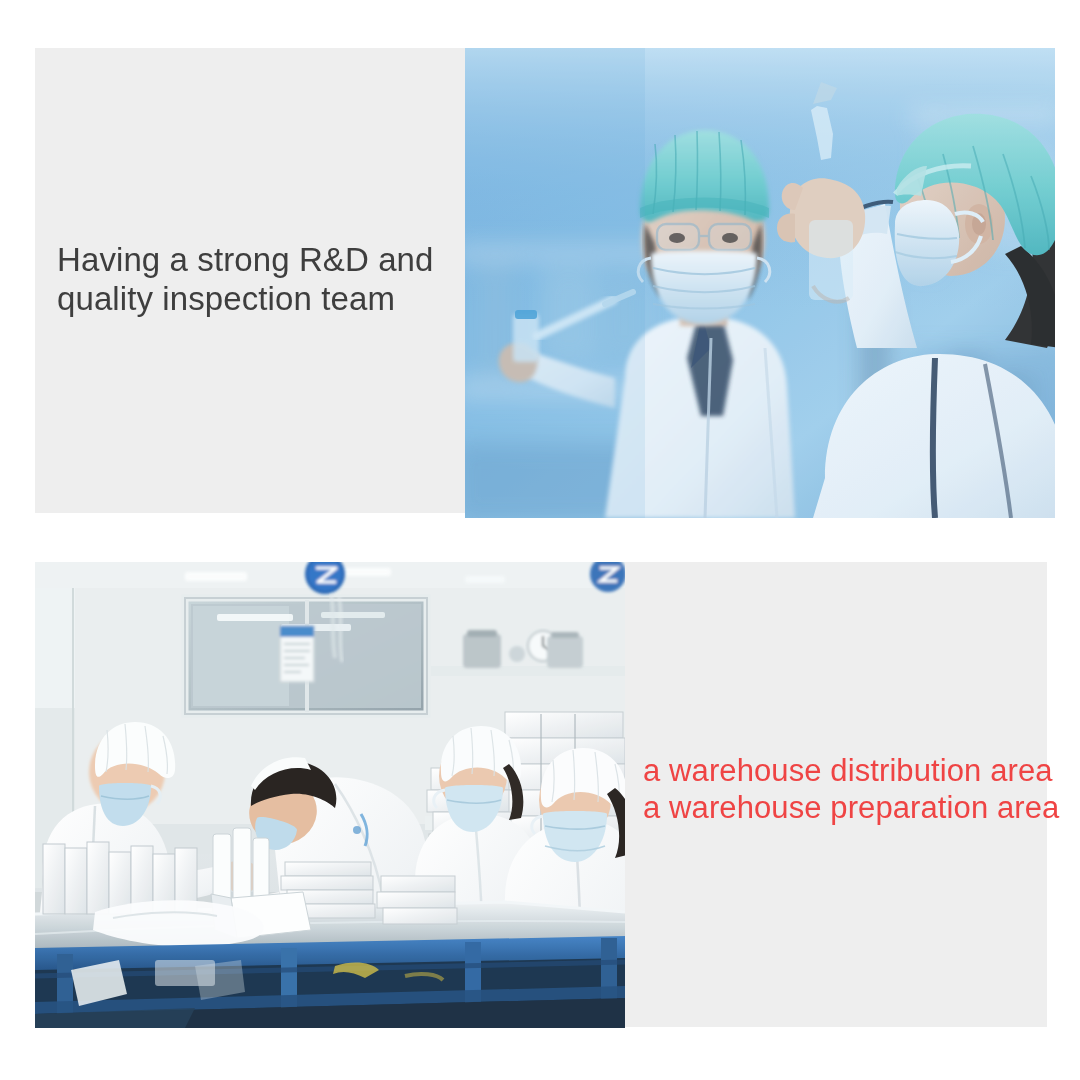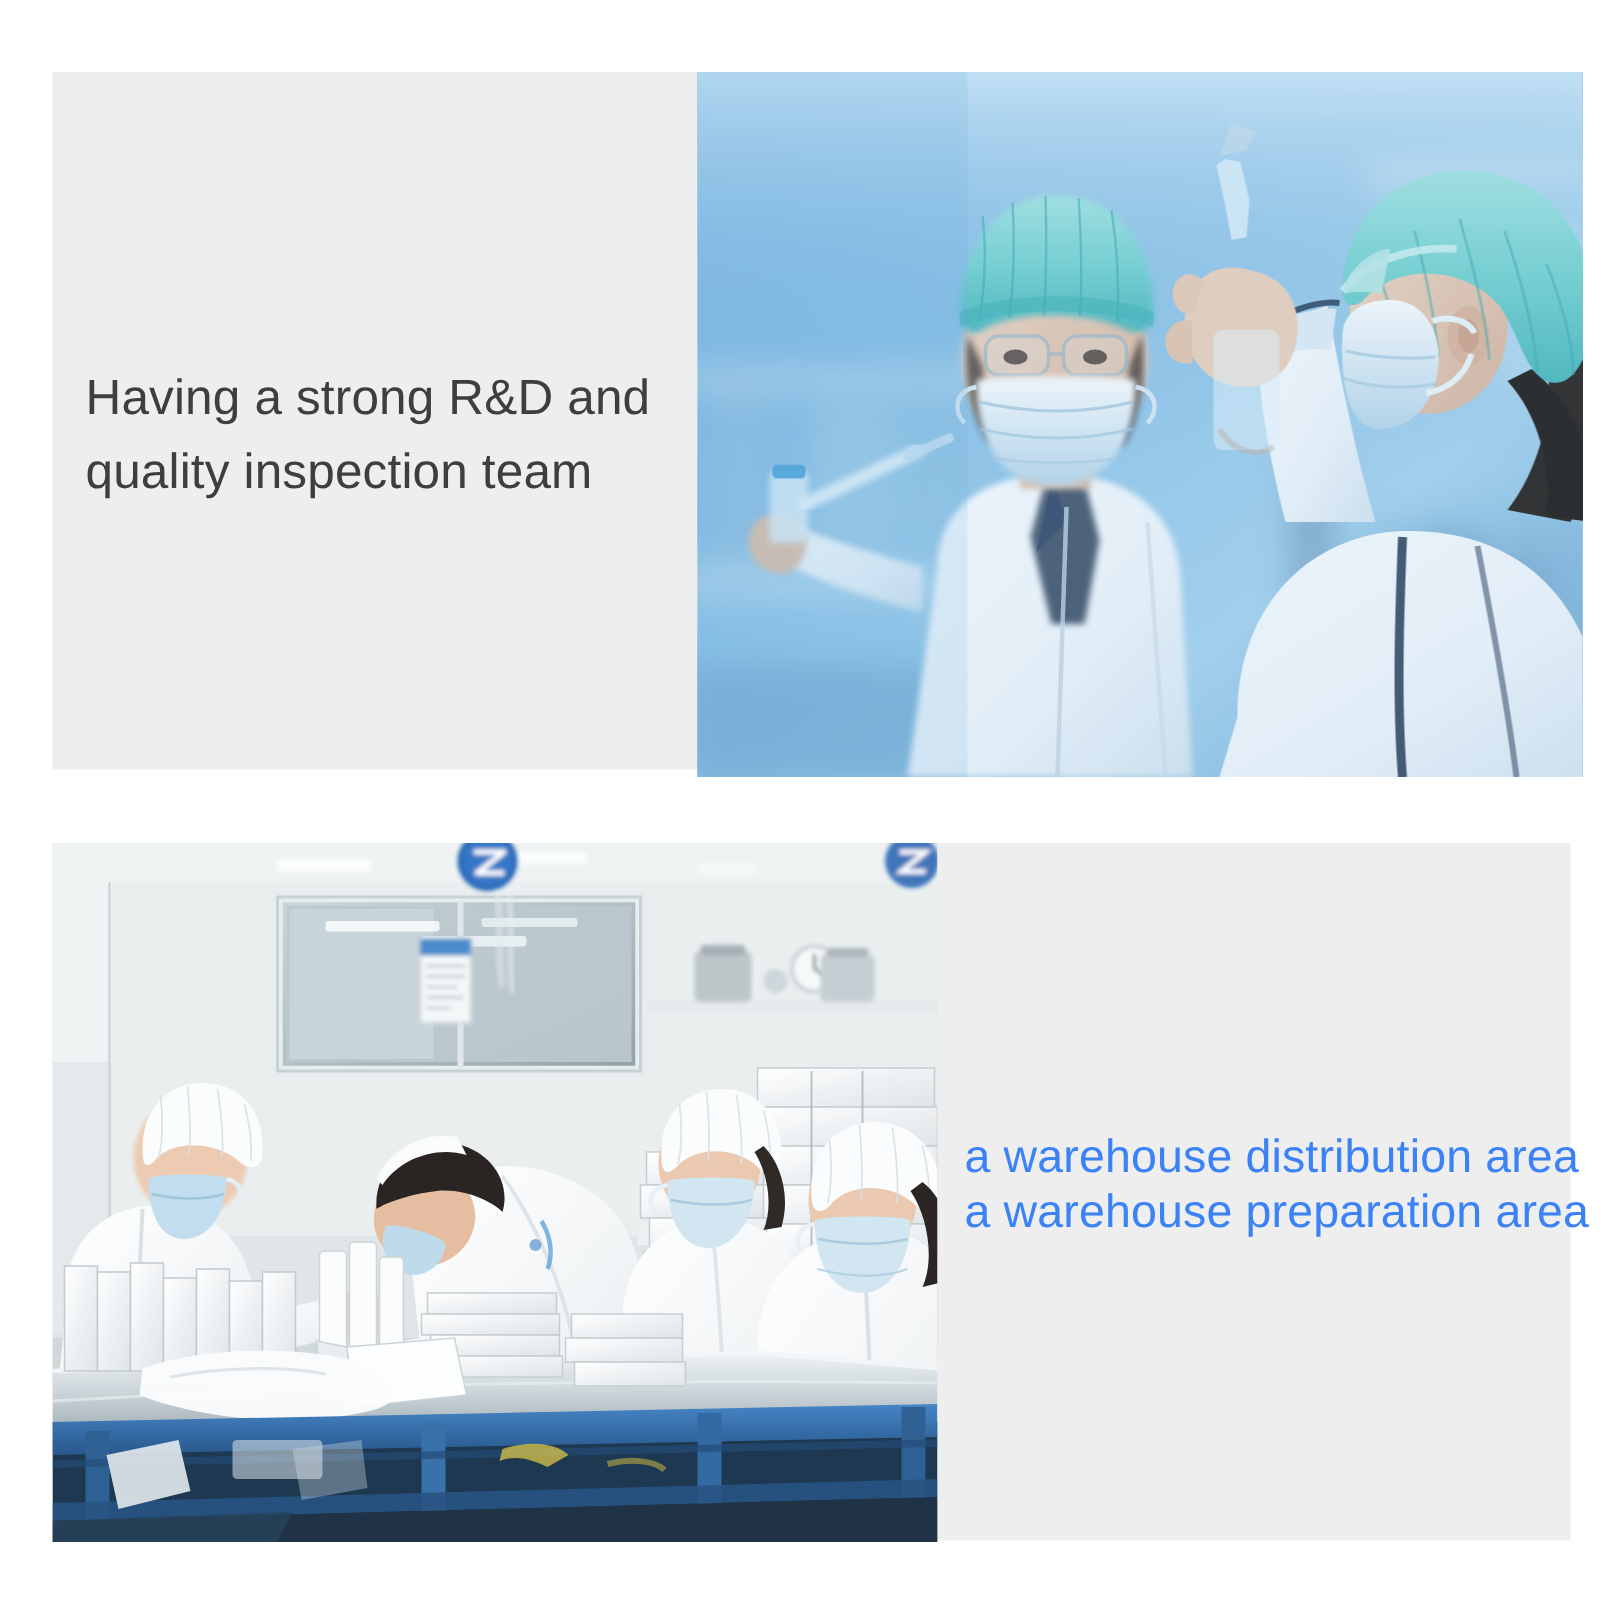--- a/index.html
+++ b/index.html
@@ -39,21 +39,21 @@
     height: 465px;
     background: #eeeeee;
   }
   .top-caption {
     position: absolute;
     left: 57px;
     top: 240px;
     width: 400px;
     color: #3e3e3e;
     font-size: 33px;
-    line-height: 49px;
+    line-height: 39px;
     font-weight: 400;
     letter-spacing: 0.1px;
     white-space: pre-line;
   }
   .top-photo {
     position: absolute;
     left: 465px;
     top: 48px;
     width: 590px;
     height: 470px;
@@ -74,21 +74,21 @@
     top: 22px;
     width: 547px;
     height: 465px;
     background: #eeeeee;
   }
   .bottom-caption {
     position: absolute;
     left: 643px;
     top: 212px;
     width: 420px;
-    color: #3b82f6;
+    color: #ef4444;
     font-size: 31px;
     line-height: 37px;
     font-weight: 400;
     letter-spacing: 0.1px;
     white-space: pre-line;
   }
   .bottom-photo {
     position: absolute;
     left: 35px;
     top: 22px;

